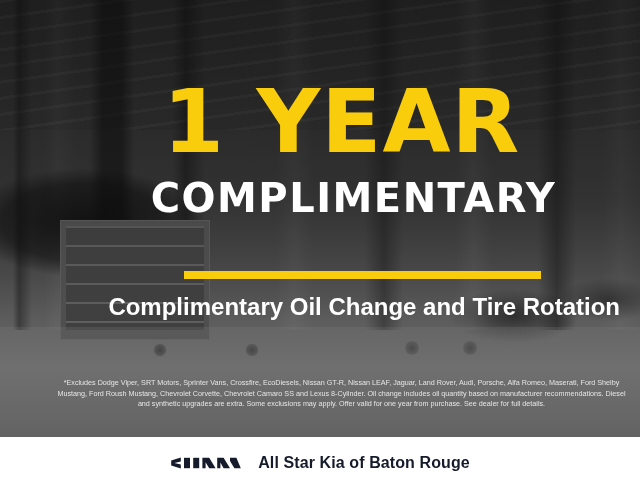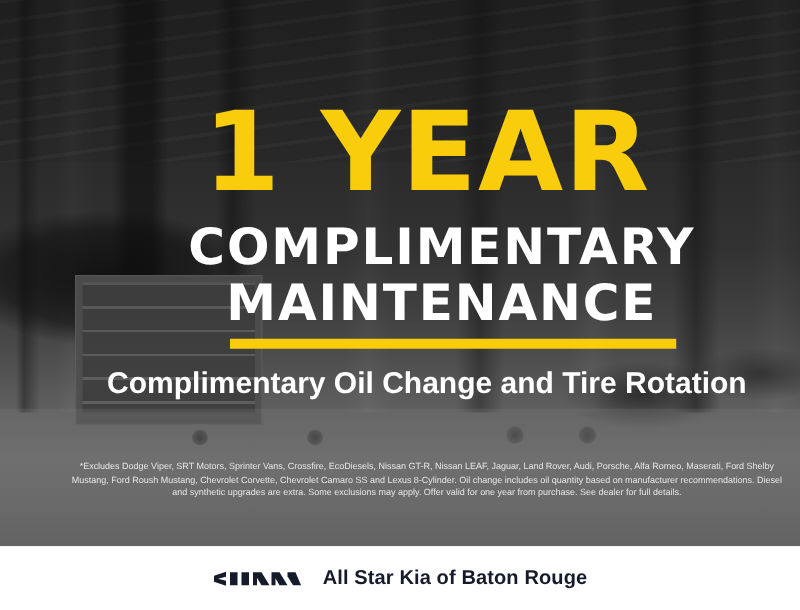--- a/index.html
+++ b/index.html
@@ -168,26 +168,26 @@
   .subhead {
     position: absolute;
     left: 20px; right: 20px;
     top: 292px;
     color: #ffffff;
     font-family: "Liberation Sans", sans-serif;
     font-weight: bold;
     font-size: 24px;
     line-height: 30px;
   }
-  .subhead .sub-line { display: block; }
+  .subhead .sub-line { display: block; text-align: right; }
 
   .disclaimer {
     position: absolute;
     left: 14px; right: 14px;
-    top: 368px;
+    top: 378px;
     color: #e6e6e6;
     font-family: "Liberation Sans", sans-serif;
     font-size: 7.2px;
     line-height: 10.5px;
     text-align: center;
   }
 
   
   .footer {
     position: absolute;
@@ -234,21 +234,20 @@
     <div class="bg-wheels"></div>
     <div class="bg-floor"></div>
     <div class="bg-scrim"></div>
 
     <div class="content">
 
       <div class="headline-year">1 YEAR</div>
 
       <div class="headline-line2">COMPLIMENTARY</div>
 
-      <div class="headline-line3">MAINTENANCE</div>
 
       <div class="divider"></div>
 
       <div class="subhead">
         <span class="sub-line">Complimentary Oil Change and Tire Rotation</span>
       </div>
 
       <div class="disclaimer">*Excludes Dodge Viper, SRT Motors, Sprinter Vans, Crossfire, EcoDiesels, Nissan GT-R, Nissan LEAF, Jaguar, Land Rover, Audi, Porsche, Alfa Romeo, Maserati, Ford Shelby Mustang, Ford Roush Mustang, Chevrolet Corvette, Chevrolet Camaro SS and Lexus 8-Cylinder. Oil change includes oil quantity based on manufacturer recommendations. Diesel and synthetic upgrades are extra. Some exclusions may apply. Offer valid for one year from purchase. See dealer for full details.</div>
     </div>
   </div>

